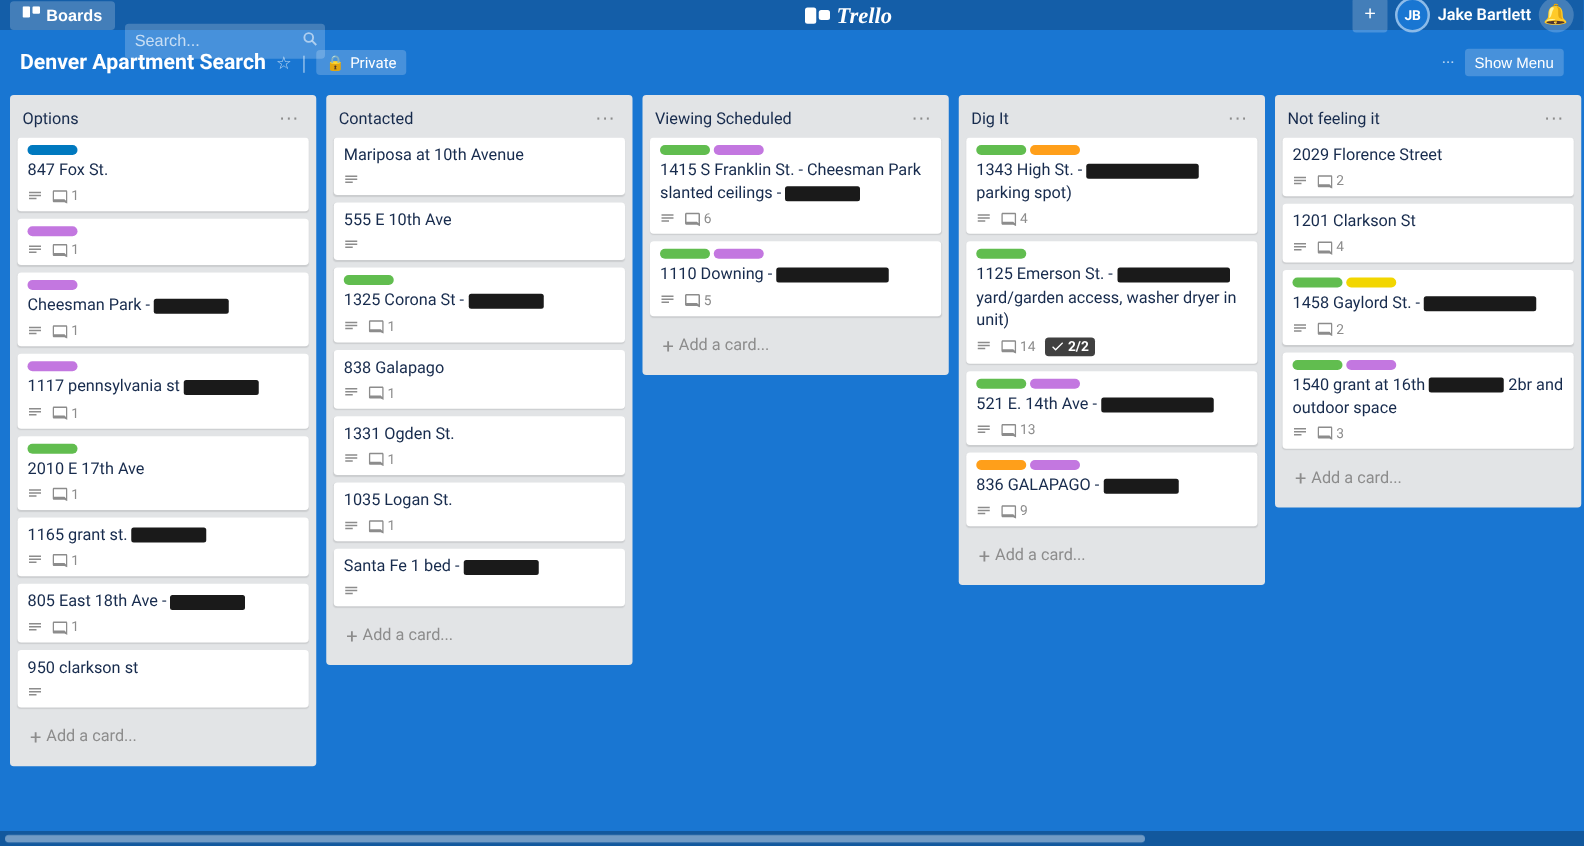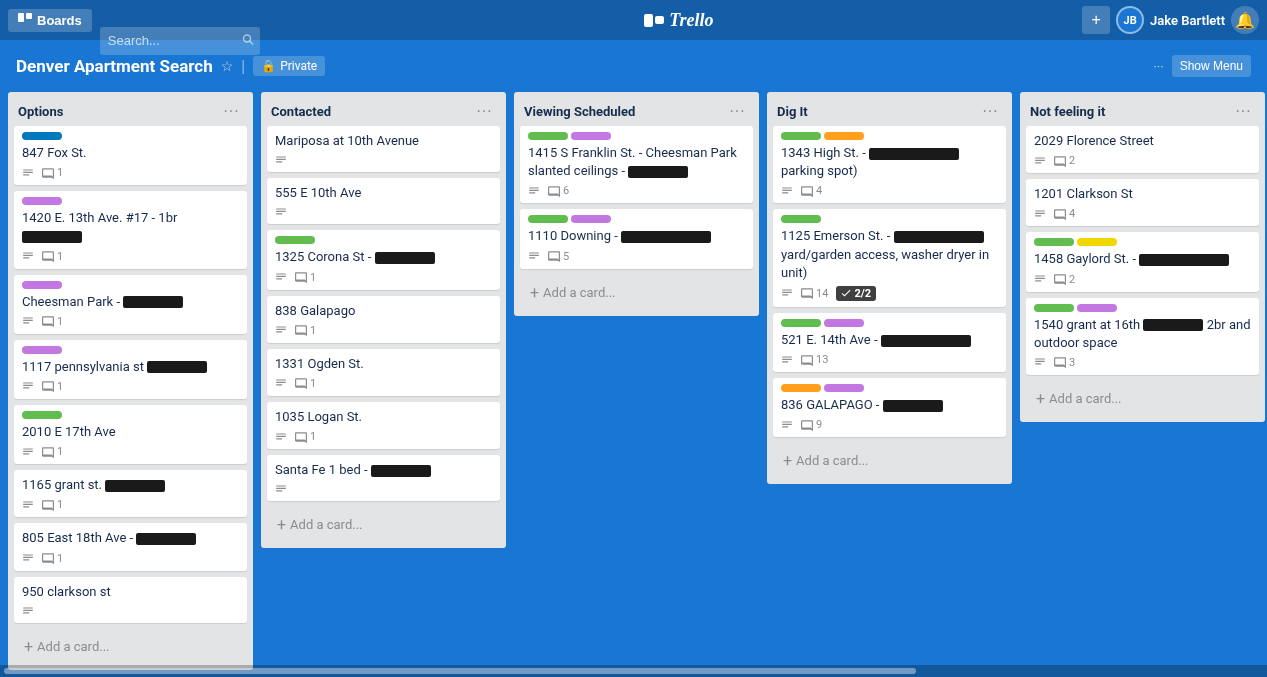--- a/index.html
+++ b/index.html
@@ -1,21 +1,21 @@
 <!DOCTYPE html>
 <html><head>
   <meta charset="utf-8">
   <style>
     * { box-sizing: border-box; margin: 0; padding: 0; }
     body { font-family: -apple-system, BlinkMacSystemFont, 'Segoe UI', Roboto, sans-serif; background: #1976D2; min-height: 677px; overflow-x: hidden; }
 
     
     .top-nav {
       background: rgba(0,0,0,0.2);
-      height: 40px;
+      height: 24px;
       display: flex;
       align-items: center;
       padding: 0 8px;
       gap: 8px;
     }
     .boards-btn {
       background: rgba(255,255,255,0.2);
       border: none;
       color: white;
       padding: 4px 10px;
@@ -190,21 +190,21 @@
       display: flex;
       flex-direction: column;
     }
     .list-header {
       padding: 8px 10px 4px 10px;
       display: flex;
       align-items: center;
       justify-content: space-between;
     }
     .list-title {
-      font-weight: 700;
+      font-weight: 400;
       font-size: 13px;
       color: #172b4d;
     }
     .list-menu-btn {
       background: none;
       border: none;
       color: #8c8c8c;
       cursor: pointer;
       font-size: 16px;
       padding: 2px 4px;
@@ -414,21 +414,20 @@
                 <path d="M18 2H2C.9 2 0 2.9 0 4v12c0 1.1.9 2 2 2h14l4 2V4c0-1.1-.9-2-2-2zm0 14l-2-2H2V4h16v12z"></path>
               </svg>
               <span>1</span>
             </div>
           </div>
         </div>
         <div class="card">
           <div class="card-labels">
             <div class="label label-purple"></div>
           </div>
-          <div class="card-title">1420 E. 13th Ave. #17 - 1br <span class="redacted redacted-sm">&nbsp;</span></div>
           <div class="card-meta">
             <div class="card-meta-item">
               <svg viewBox="0 0 20 20" fill="#8c8c8c" width="12" height="12">
                 <path d="M2 4h16v2H2V4zm0 4h16v2H2V8zm0 4h10v2H2v-2z"></path>
               </svg>
             </div>
             <div class="card-meta-item">
               <svg viewBox="0 0 20 20" fill="#8c8c8c" width="12" height="12">
                 <path d="M18 2H2C.9 2 0 2.9 0 4v12c0 1.1.9 2 2 2h14l4 2V4c0-1.1-.9-2-2-2zm0 14l-2-2H2V4h16v12z"></path>
               </svg>

